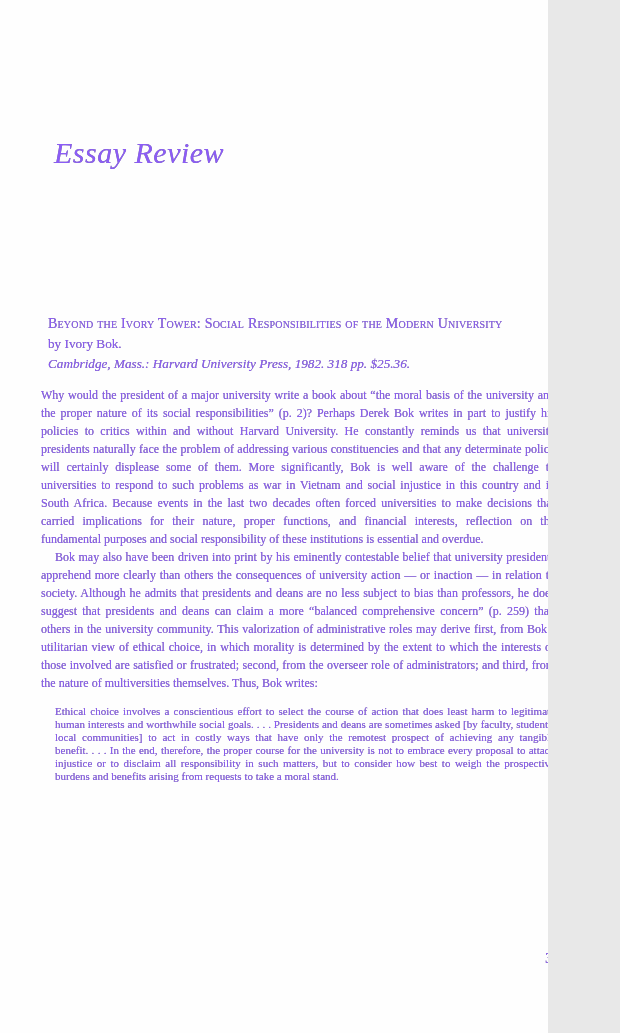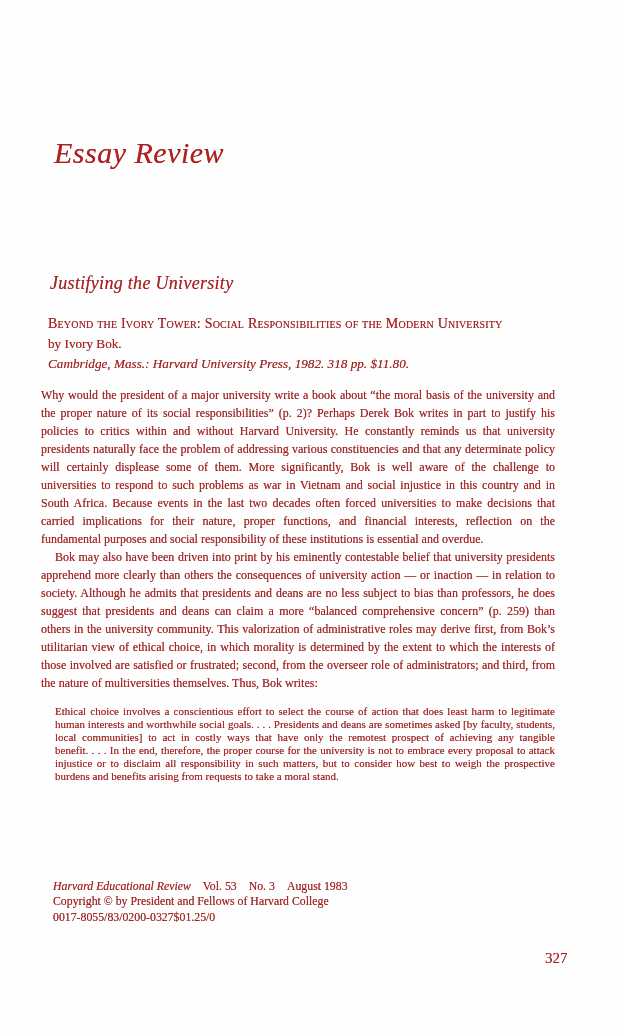--- a/index.html
+++ b/index.html
@@ -2,24 +2,24 @@
 <html><head>
 <meta charset="utf-8">
 <style>
   html, body {
     margin: 0;
     padding: 0;
     background: #e8e8e8;
   }
   .page {
     position: relative;
-    width: 620px;
+    width: 548px;
     height: 1033px;
     background: #fefefe;
-    color: #b91c1c;
+    color: #8b5cf6;
     font-family: "Liberation Serif", serif;
     text-shadow: 0 0 0.3px rgba(20,20,20,0.55);
     overflow: hidden;
   }
   .essay-review {
     position: absolute;
     left: 54px;
     top: 138px;
     font-style: italic;
     font-size: 30px;
@@ -101,39 +101,31 @@
     line-height: 1;
   }
 </style>
 </head>
 <body>
 
 <div class="page">
 
   <div class="essay-review">Essay Review</div>
 
-  <div class="article-title">Justifying the University</div>
 
   <div class="book-info">
     <div class="book-title">Beyond the Ivory Tower: Social Responsibilities of the Modern University</div>
     <div class="book-author">by Ivory Bok.</div>
-    <div class="book-pub">Cambridge, Mass.: Harvard University Press, 1982. 318 pp. $11.80.</div>
+    <div class="book-pub">Cambridge, Mass.: Harvard University Press, 1982. 318 pp. $25.36.</div>
   </div>
 
   <div class="content">
     <p>Why would the president of a major university write a book about “the moral basis of the university and the proper nature of its social responsibilities” (p. 2)? Perhaps Derek Bok writes in part to justify his policies to critics within and without Harvard University. He constantly reminds us that university presidents naturally face the problem of addressing various constituencies and that any determinate policy will certainly displease some of them. More significantly, Bok is well aware of the challenge to universities to respond to such problems as war in Vietnam and social injustice in this country and in South Africa. Because events in the last two decades often forced universities to make decisions that carried implications for their nature, proper functions, and financial interests, reflection on the fundamental purposes and social responsibility of these institutions is essential and overdue.</p>
     <p class="indented">Bok may also have been driven into print by his eminently contestable belief that university presidents apprehend more clearly than others the consequences of university action — or inaction — in relation to society. Although he admits that presidents and deans are no less subject to bias than professors, he does suggest that presidents and deans can claim a more “balanced comprehensive concern” (p. 259) than others in the university community. This valorization of administrative roles may derive first, from Bok’s utilitarian view of ethical choice, in which morality is determined by the extent to which the interests of those involved are satisfied or frustrated; second, from the overseer role of administrators; and third, from the nature of multiversities themselves. Thus, Bok writes:</p>
     <blockquote>
       <div>Ethical choice involves a conscientious effort to select the course of action that does least harm to legitimate human interests and worthwhile social goals.&nbsp;.&nbsp;.&nbsp;. Presidents and deans are sometimes asked [by faculty, students, local communities] to act in costly ways that have only the remotest prospect of achieving any tangible benefit.&nbsp;.&nbsp;.&nbsp;. In the end, therefore, the proper course for the university is not to embrace every proposal to attack injustice or to disclaim all responsibility in such matters, but to consider how best to weigh the prospective burdens and benefits arising from requests to take a moral stand.</div>
     </blockquote>
   </div>
 
-  <div class="journal-footer">
-    <div>
-      <span class="journal-name">Harvard Educational Review</span><span class="issue-part">Vol. 53</span><span class="issue-part">No. 3</span><span class="issue-part">August 1983</span>
-    </div>
-    <div>Copyright © by President and Fellows of Harvard College</div>
-    <div>0017-8055/83/0200-0327$01.25/0</div>
-  </div>
 
   <div class="page-number">327</div>
 
 </div>
 
 </body></html>

